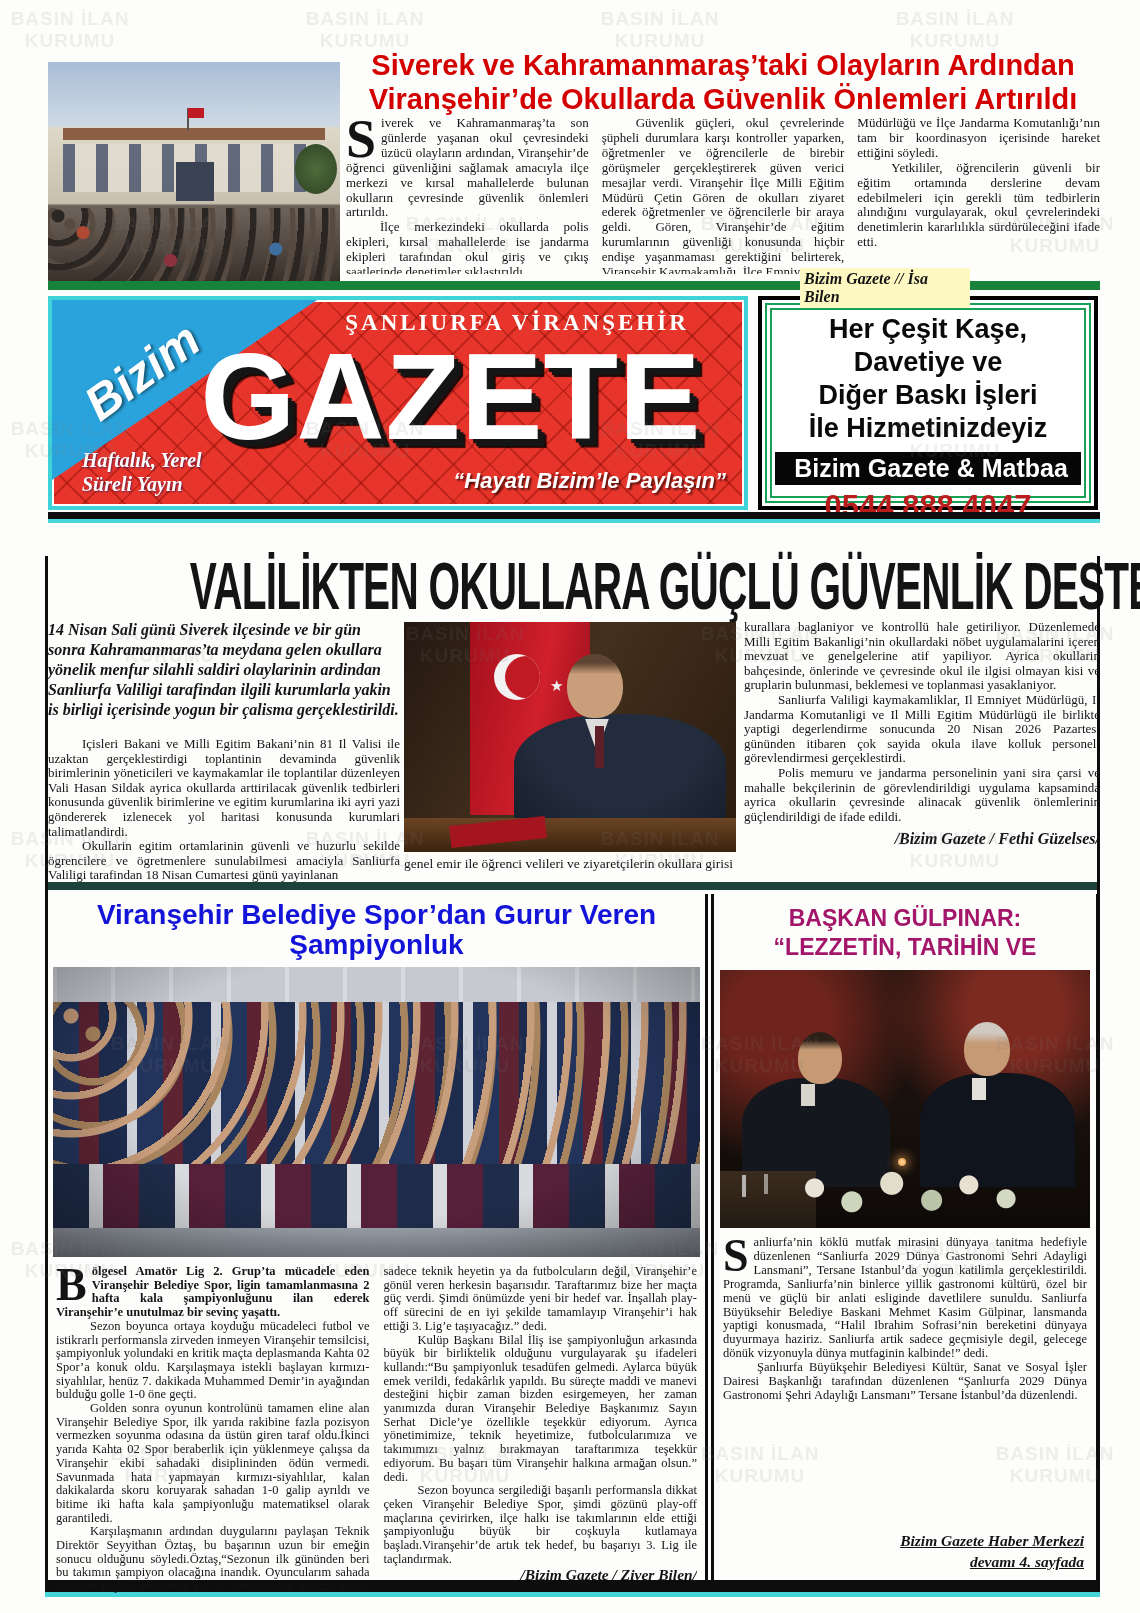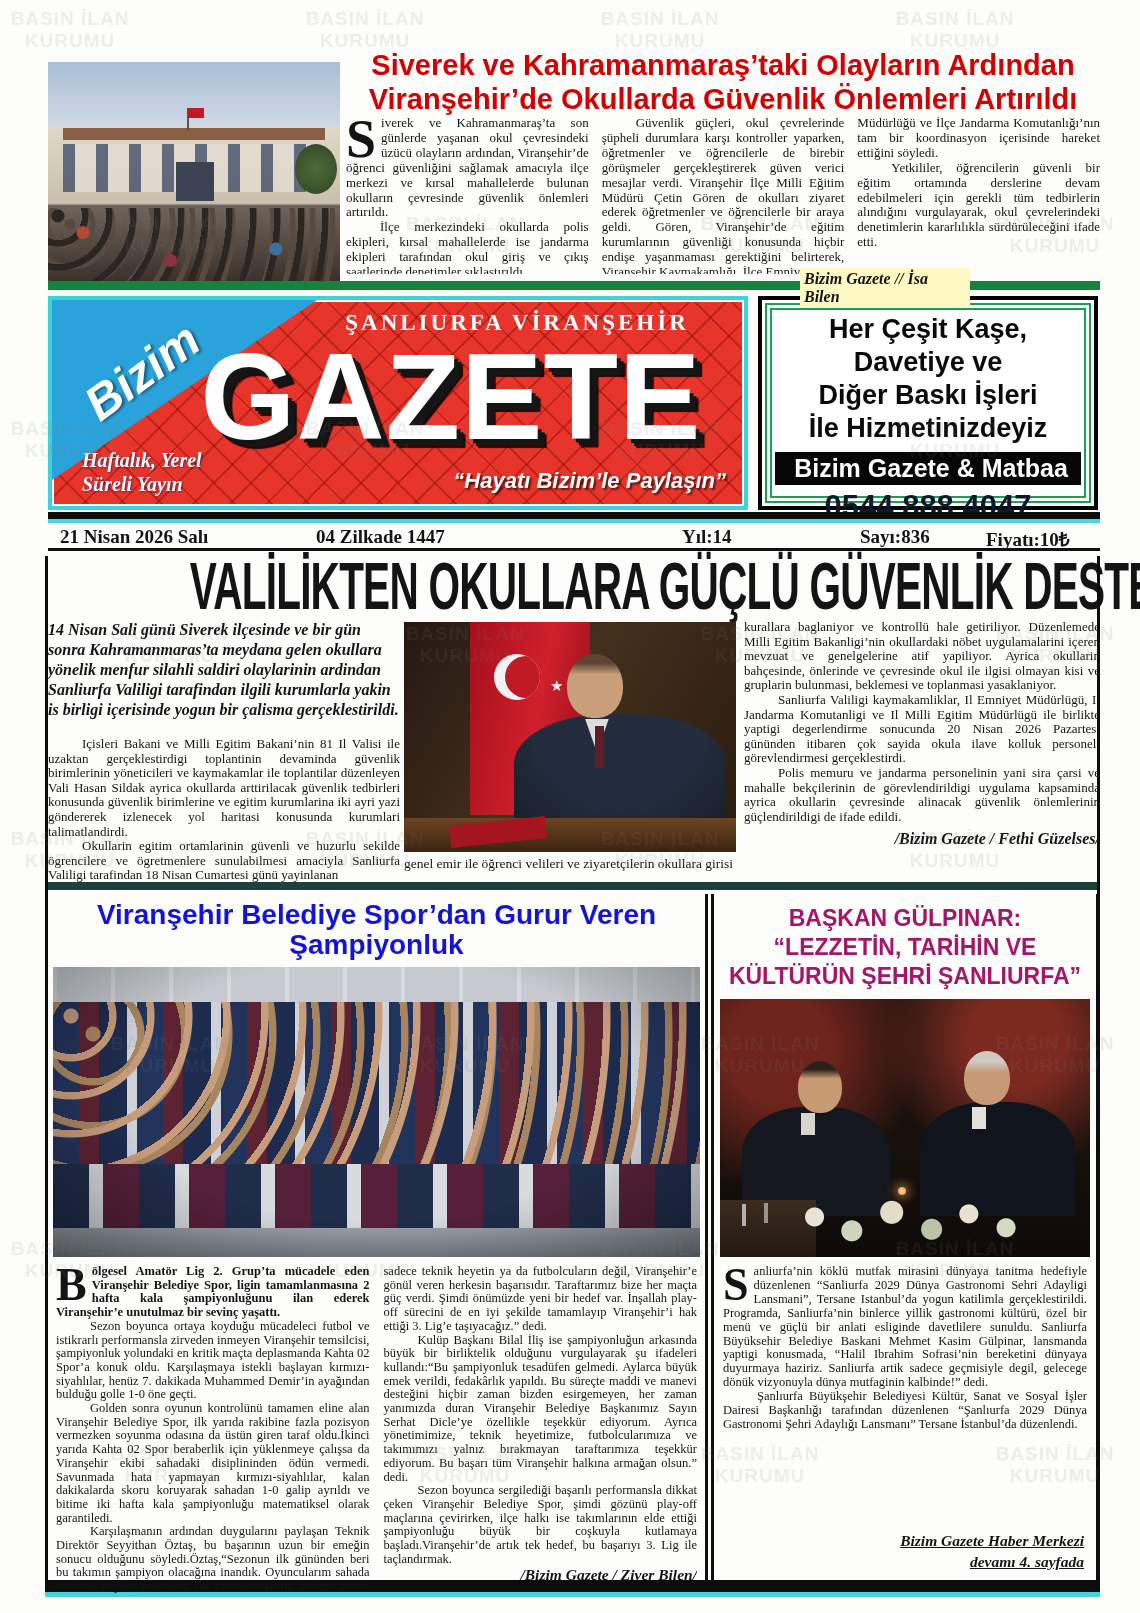--- a/index.html
+++ b/index.html
@@ -67,21 +67,21 @@
     font-family:"Liberation Sans",sans-serif;font-style:italic;font-weight:bold;font-size:22px;
     text-shadow:2px 2px 2px rgba(0,0,0,.6);}
 
   .ad-box{position:absolute;left:758px;top:296px;width:340px;height:214px;border:4px solid #000;background:#fff;}
   .ad-inner{position:absolute;inset:3px;border:2px solid #18a152;
     box-shadow:inset 0 0 0 3px #fff,inset 0 0 0 5px #18a152;
     text-align:center;padding-top:8px;}
   .ad-line{font-family:"Liberation Sans",sans-serif;font-weight:bold;font-size:27px;line-height:33px;color:#0a0a0a;}
   .ad-brand{margin:7px 8px 0;background:#060606;color:#fff;
     font-family:"Liberation Sans",sans-serif;font-weight:bold;font-size:25px;line-height:33px;padding-left:6px;}
-  .ad-phone{margin-top:4px;font-family:"Liberation Sans",sans-serif;font-weight:bold;font-size:31px;color:#0f172a;}
+  .ad-phone{margin-top:4px;font-family:"Liberation Sans",sans-serif;font-weight:bold;font-size:31px;color:#b91c1c;}
 
   
   .mast-black-bar{position:absolute;left:48px;top:512px;width:1052px;height:7px;background:#0d0d0d;}
   .mast-cyan-bar{position:absolute;left:48px;top:519px;width:1052px;height:4px;background:#49d7dc;}
   .dateline{position:absolute;left:48px;top:526px;width:1052px;height:25px;border-bottom:3px solid #111;
     font-weight:bold;font-size:19px;}
   .dl-item{position:absolute;top:0;white-space:nowrap;}
 
   
   .main-headline{position:absolute;left:48px;top:553px;width:1052px;text-align:center;}
@@ -237,27 +237,20 @@
       <div class="ad-line" data-interactable="false">Davetiye ve</div>
       <div class="ad-line" data-interactable="false">Diğer Baskı İşleri</div>
       <div class="ad-line" data-interactable="false">İle Hizmetinizdeyiz</div>
       <div class="ad-brand" data-interactable="false">Bizim Gazete &amp; Matbaa</div>
       <div class="ad-phone" data-interactable="false">0544 888 4047</div>
     </div>
   </div>
 
   <div class="mast-black-bar" data-interactable="false"></div>
   <div class="mast-cyan-bar" data-interactable="false"></div>
-  <div class="dateline" data-interactable="false">
-    <span class="dl-item" style="left:12px" data-interactable="false">21 Nisan 2026 Salı</span>
-    <span class="dl-item" style="left:268px" data-interactable="false">04 Zilkade 1447</span>
-    <span class="dl-item" style="left:634px" data-interactable="false">Yıl:14</span>
-    <span class="dl-item" style="left:812px" data-interactable="false">Sayı:836</span>
-    <span class="dl-item" style="left:938px" data-interactable="false">Fiyatı:10₺</span>
-  </div>
 
   <div class="main-headline" data-interactable="false">
     <span data-interactable="false">VALİLİKTEN OKULLARA GÜÇLÜ GÜVENLİK DESTEĞİ</span>
   </div>
 
   <div class="main-col main-col1" data-interactable="false">
     <p class="main-lead" data-interactable="false">14 Nisan Sali günü Siverek ilçesinde ve bir gün sonra Kahramanmaras’ta meydana gelen okullara yönelik menfur silahli saldiri olaylarinin ardindan Sanliurfa Valiligi tarafindan ilgili kurumlarla yakin is birligi içerisinde yogun bir çalisma gerçeklestirildi.</p>
     <p class="ind" data-interactable="false">Içisleri Bakani ve Milli Egitim Bakani’nin 81 Il Valisi ile uzaktan gerçeklestirdigi toplantinin devaminda güvenlik birimlerinin yöneticileri ve kaymakamlar ile toplantilar düzenleyen Vali Hasan Sildak ayrica okullarda arttirilacak güvenlik tedbirleri konusunda güvenlik birimlerine ve egitim kurumlarina iki ayri yazi göndererek izlenecek yol haritasi konusunda kurumlari talimatlandirdi.</p>
     <p class="ind" data-interactable="false">Okullarin egitim ortamlarinin güvenli ve huzurlu sekilde ögrencilere ve ögretmenlere sunulabilmesi amaciyla Sanliurfa Valiligi tarafindan 18 Nisan Cumartesi günü yayinlanan</p>
   </div>
@@ -307,21 +300,20 @@
         <p class="ind" data-interactable="false">Sezon boyunca sergilediği başarılı performansla dikkat çeken Viranşehir Belediye Spor, şimdi gözünü play-off maçlarına çevirirken, ilçe halkı ise takımlarının elde ettiği şampiyonluğu büyük bir coşkuyla kutlamaya başladı.Viranşehir’de artık tek hedef, bu başarıyı 3. Lig ile taçlandırmak.</p>
         <div class="sports-byline" data-interactable="false">/Bizim Gazete / Ziver Bilen/</div>
       </div>
     </div>
   </div>
 
   <div class="block block-right" data-interactable="false">
     <div class="gp-headline" data-interactable="false">
       <div data-interactable="false">BAŞKAN GÜLPINAR:</div>
       <div data-interactable="false">“LEZZETİN, TARİHİN VE</div>
-      <div data-interactable="false">KÜLTÜRÜN ŞEHRİ ŞANLIURFA”</div>
     </div>
     <div class="gala-photo" data-interactable="false">
       <div class="gl-body1" data-interactable="false"></div>
       <div class="gl-shirt1" data-interactable="false"></div>
       <div class="gl-head1" data-interactable="false"></div>
       <div class="gl-body2" data-interactable="false"></div>
       <div class="gl-shirt2" data-interactable="false"></div>
       <div class="gl-head2" data-interactable="false"></div>
       <div class="gl-table" data-interactable="false"></div>
       <div class="gl-glass" data-interactable="false"></div>

